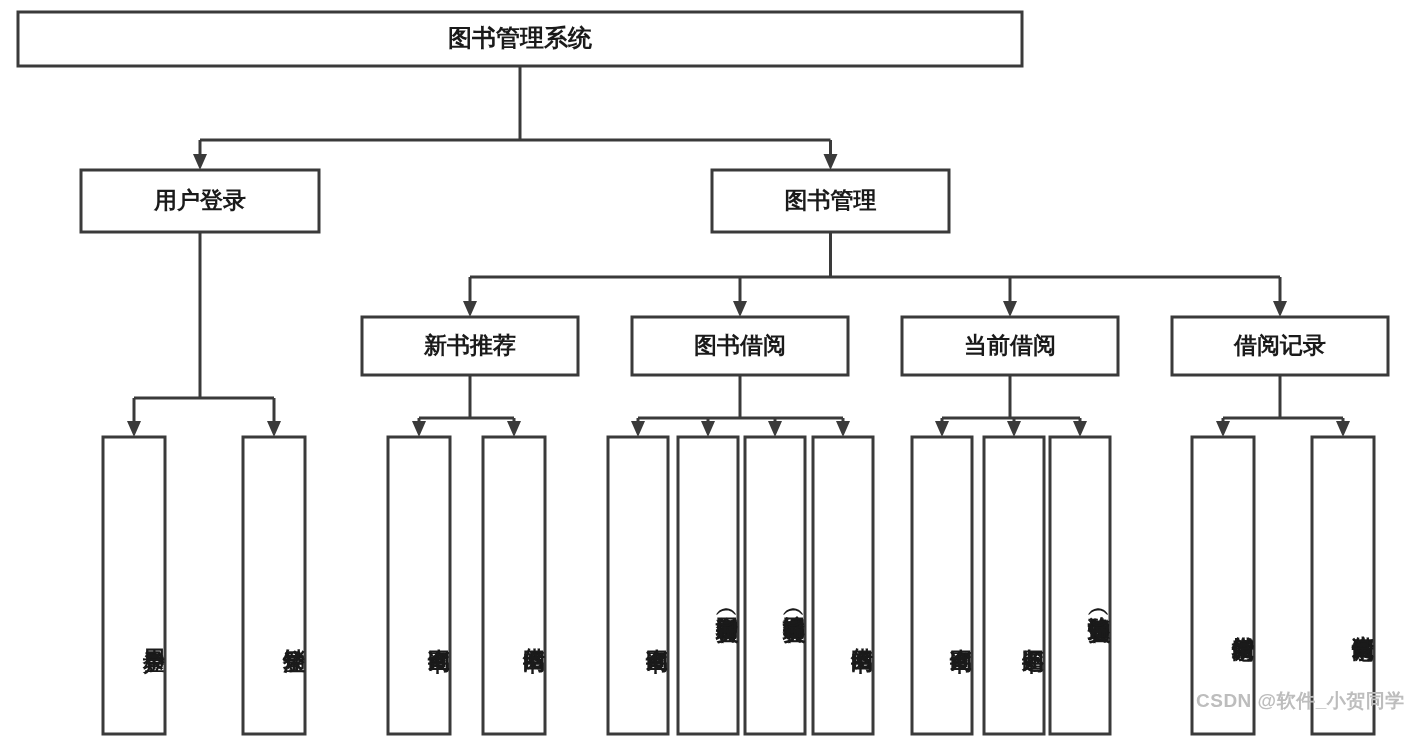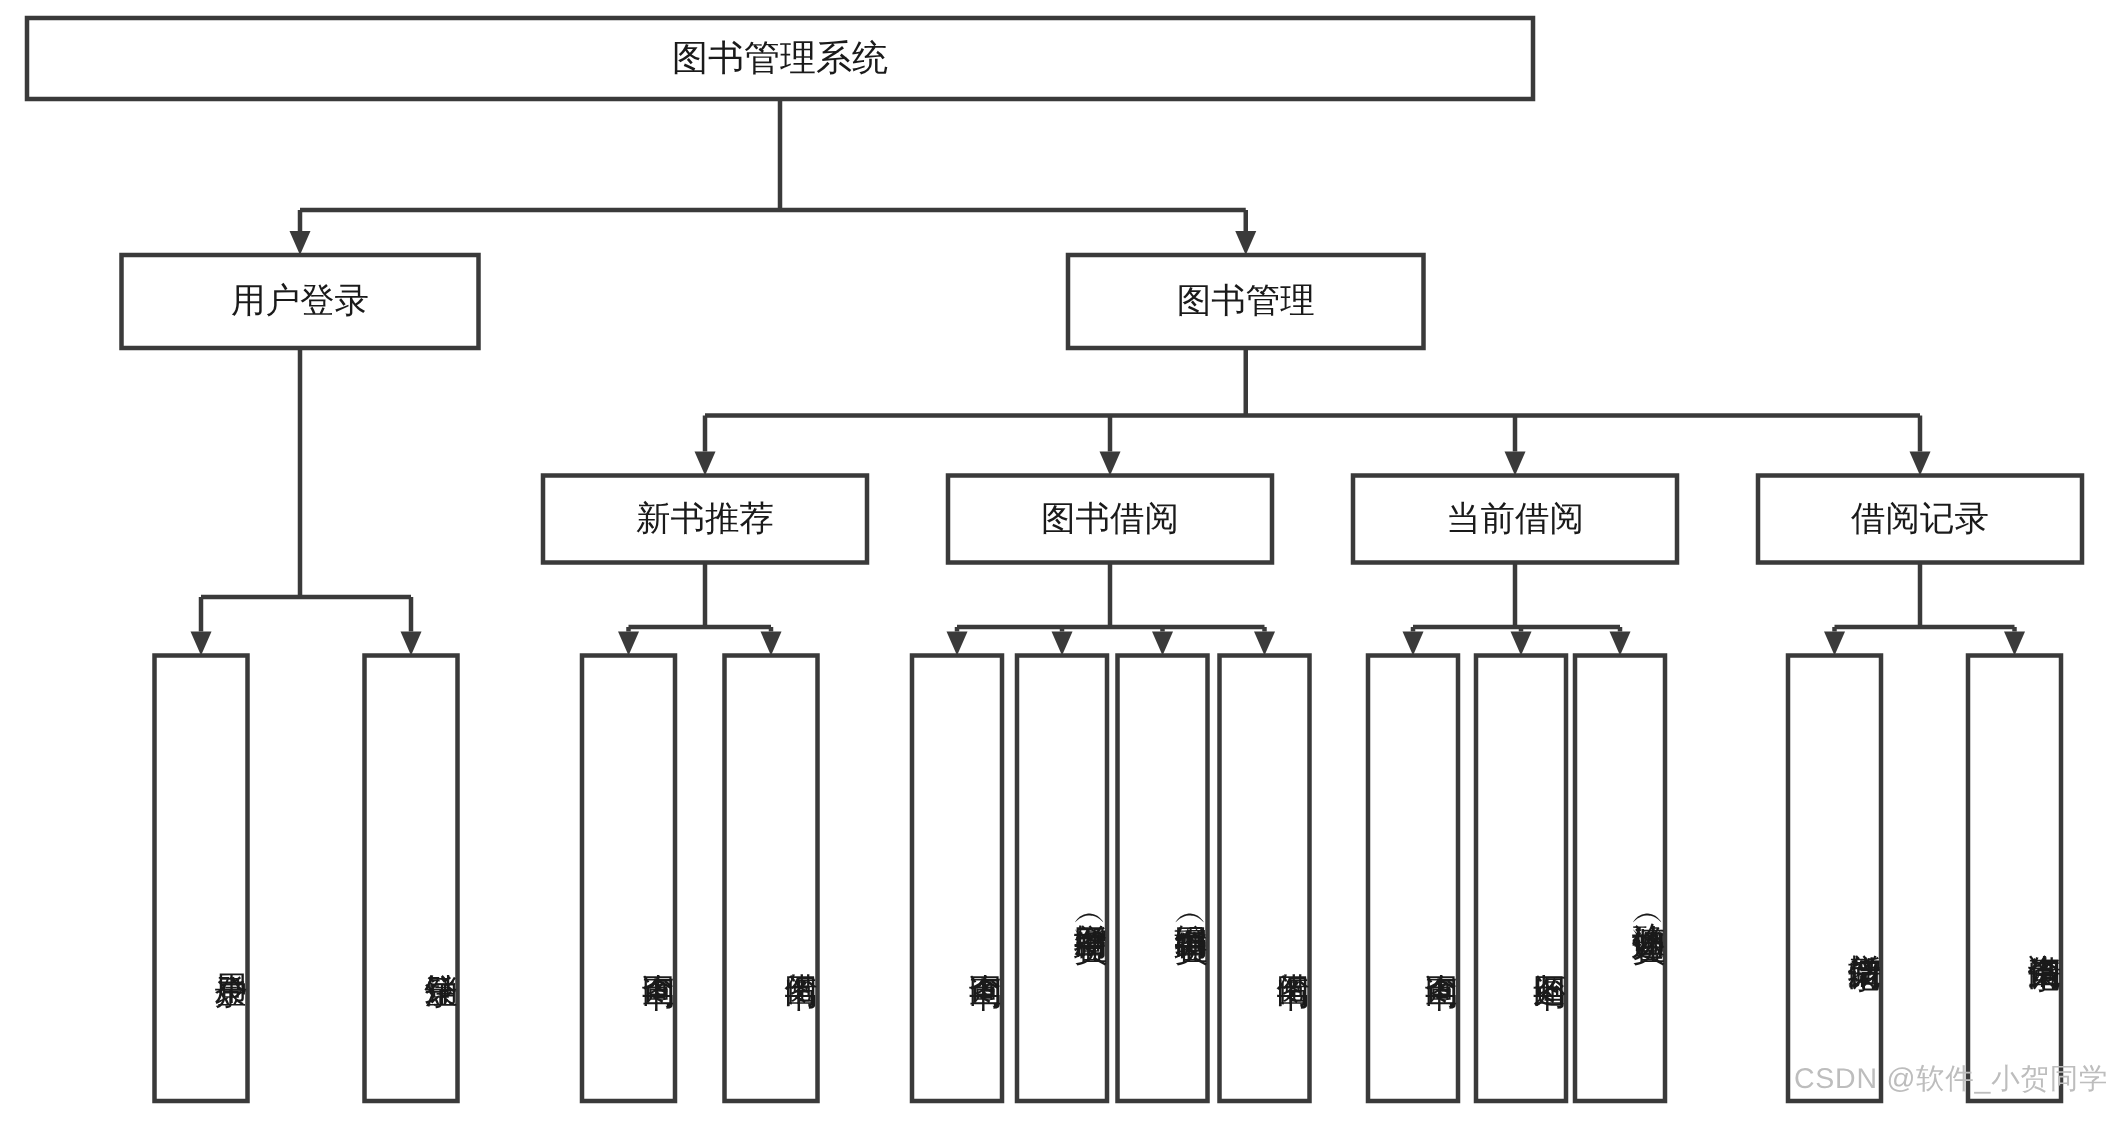--- a/index.html
+++ b/index.html
@@ -9,20 +9,21 @@
   }
   body {
     font-family: "Liberation Sans", "DejaVu Sans", sans-serif;
   }
   #stage {
     position: relative;
     width: 1405px;
     height: 747px;
     background: #ffffff;
     overflow: hidden;
+    font-weight: bold;
   }
   #diagram-svg {
     position: absolute;
     left: 0;
     top: 0;
     width: 1405px;
     height: 747px;
   }
   .node-box {
     fill: #ffffff;
@@ -212,15 +213,15 @@
       <div class="vlabel" style="left: 678px; top: 471.5px; width: 60px; height: 262.5px;">新增图书（管理员）</div>
       <div class="vlabel" style="left: 745px; top: 471.5px; width: 60px; height: 262.5px;">编辑图书（管理员）</div>
       <div class="vlabel" style="left: 813px; top: 531.5px; width: 60px; height: 202.5px;">借阅图书</div>
       <div class="vlabel" style="left: 912px; top: 531.5px; width: 60px; height: 202.5px;">查询图书</div>
       <div class="vlabel" style="left: 984px; top: 531.5px; width: 60px; height: 202.5px;">归还图书</div>
       <div class="vlabel" style="left: 1050px; top: 471.5px; width: 60px; height: 262.5px;">确认归还（管理员）</div>
       <div class="vlabel" style="left: 1192px; top: 507.5px; width: 62px; height: 226.5px;">新增借阅记录</div>
       <div class="vlabel" style="left: 1312px; top: 507.5px; width: 62px; height: 226.5px;">查询借阅记录</div>
     </div>
 
-  <div class="watermark" style="left:1196px; top:706px;">CSDN @软件_小贺同学</div>
+  <div class="watermark" style="left:1196px; top:688px;">CSDN @软件_小贺同学</div>
 
 </div>
 
 </body></html>

